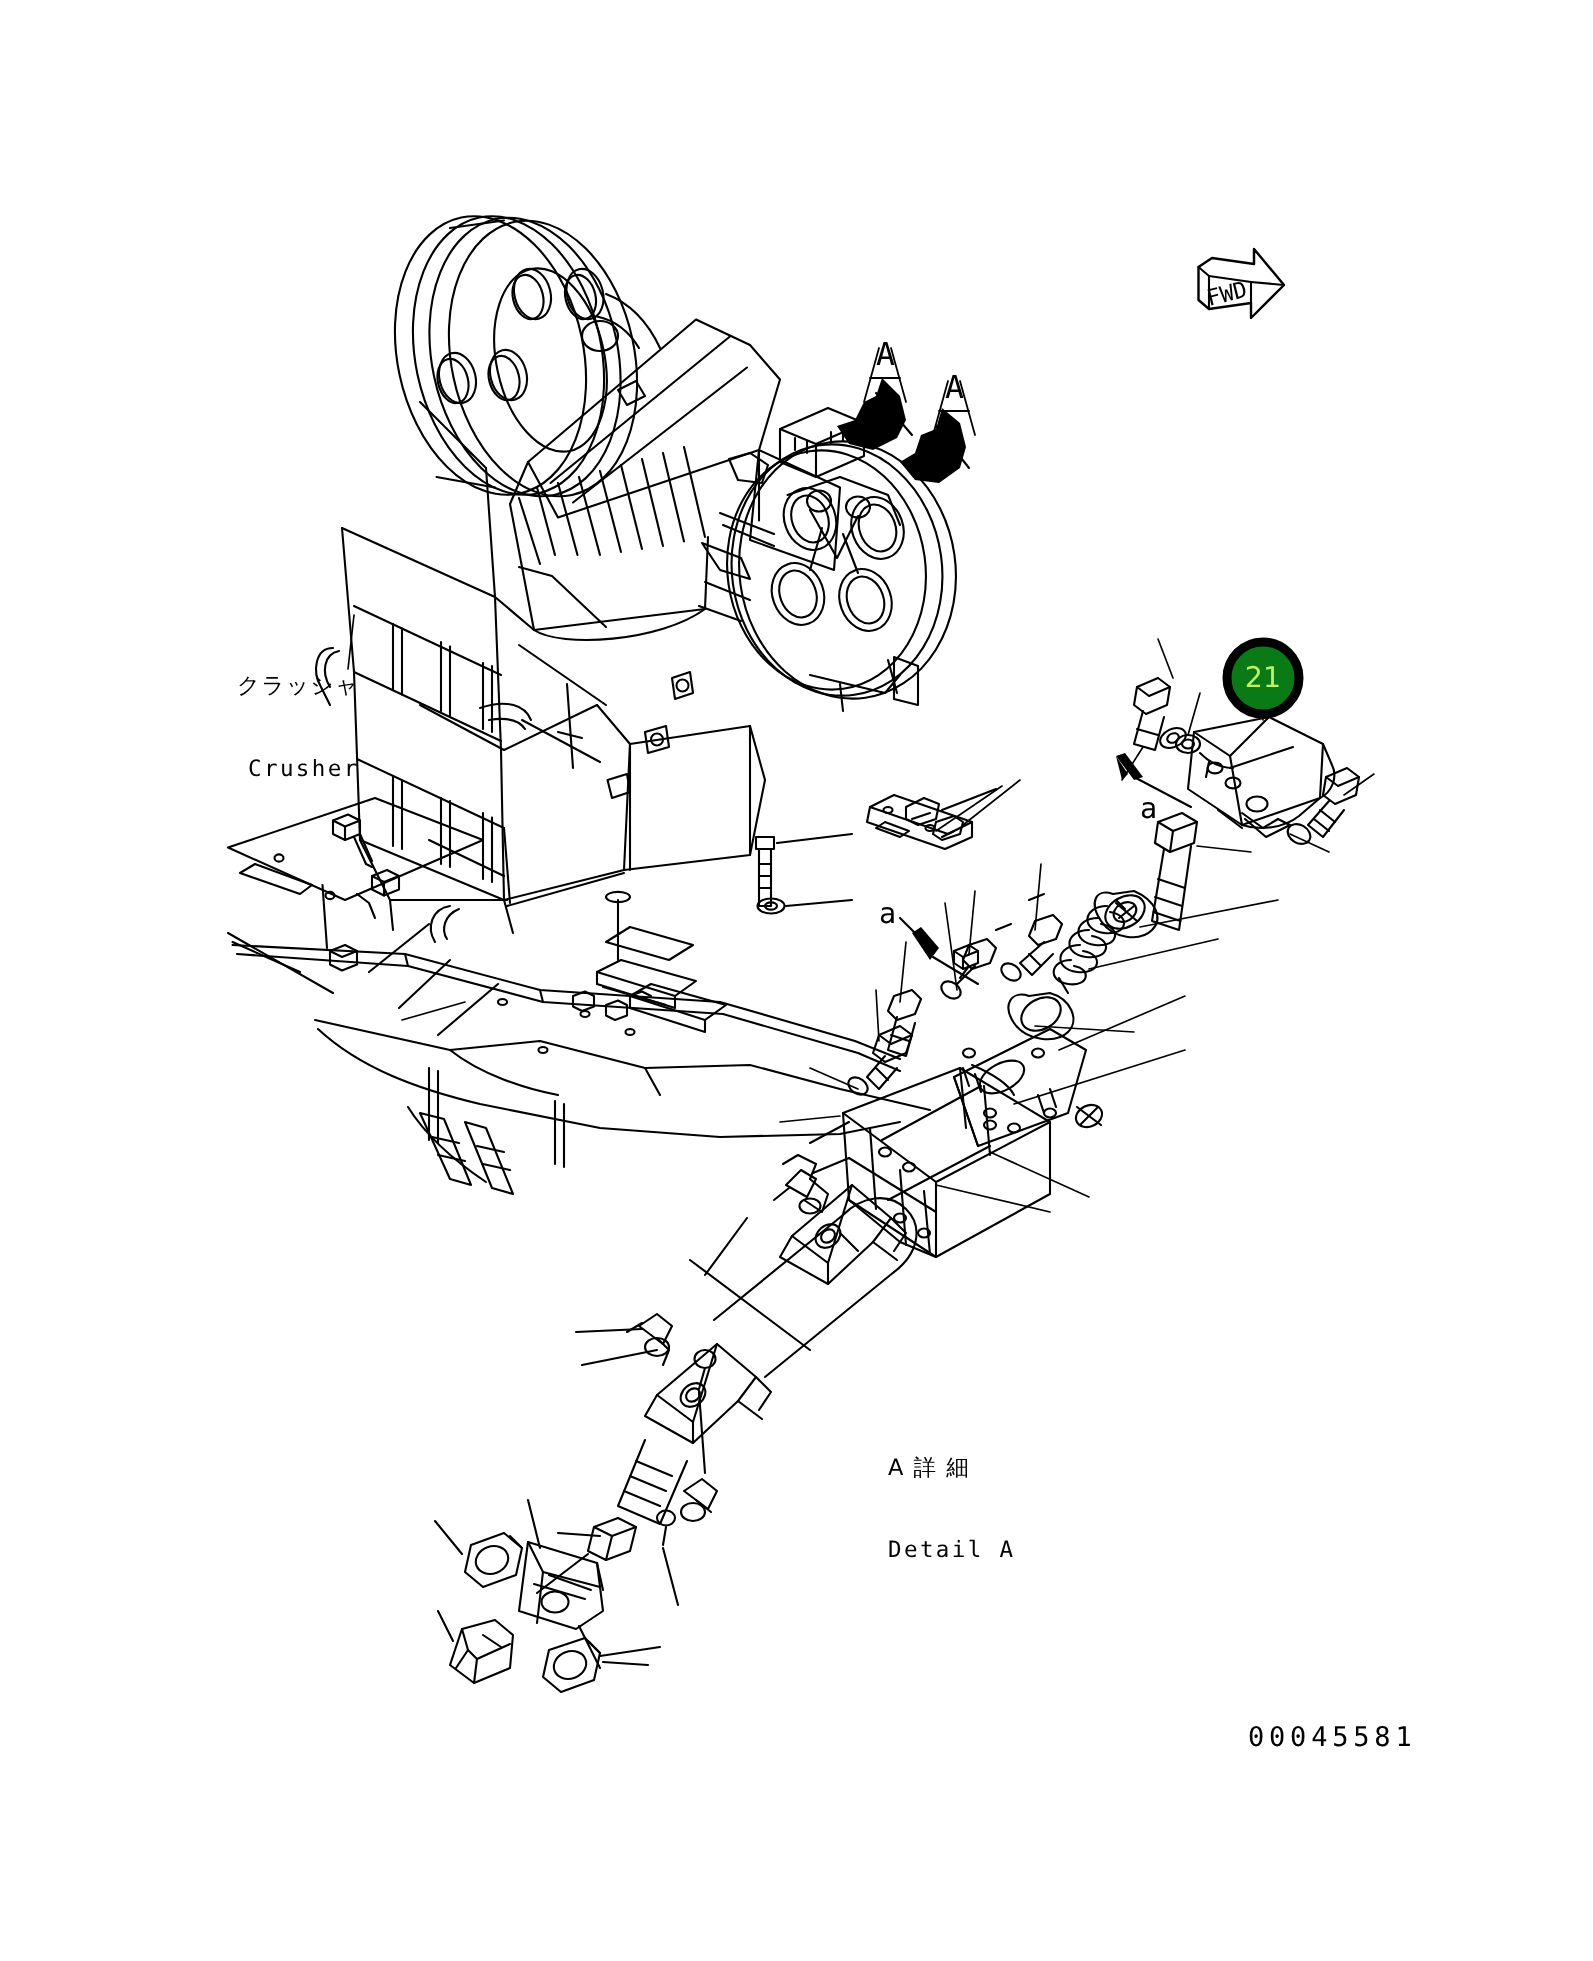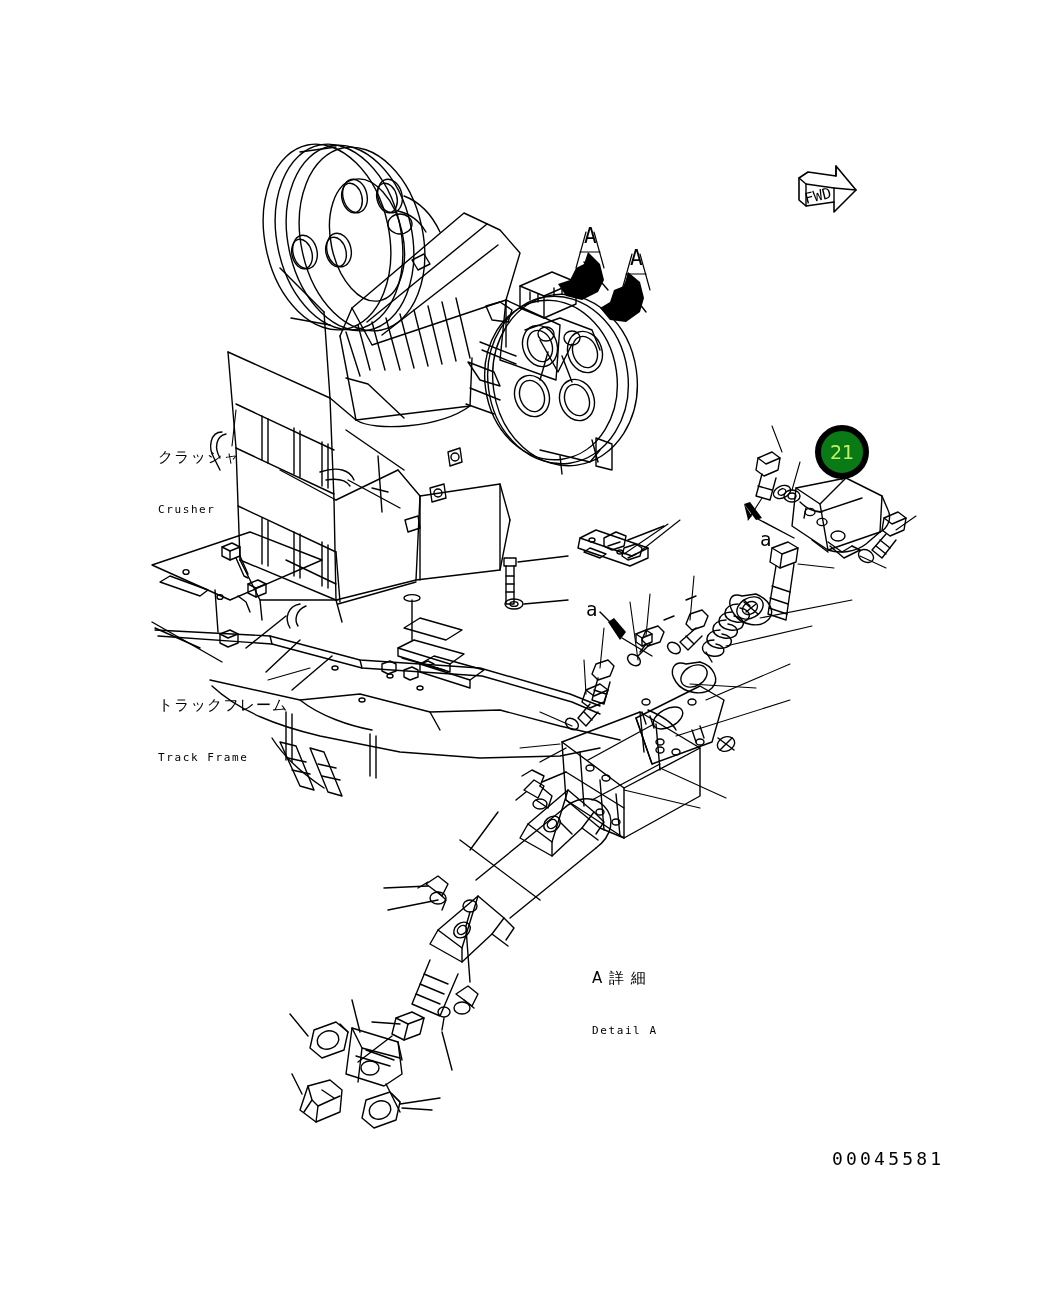--- a/index.html
+++ b/index.html
@@ -33,22 +33,23 @@
     line-height: 1.18;
     letter-spacing: 1.5px;
   }
   .lbl-jp {
     font-family: "DejaVu Sans", sans-serif;
     font-size: 15px;
     letter-spacing: 1px;
   }
   .lbl-en {
     font-family: "DejaVu Sans Mono", "Liberation Mono", monospace;
-    font-size: 11px;
+    font-size: 15px;
     letter-spacing: 1.6px;
+    text-align: right;
   }
   #lbl-crusher { left: 158px; top: 411px; }
   #lbl-trackframe { left: 158px; top: 659px; }
   #lbl-detaila { left: 592px; top: 932px; }
   #lbl-drawno {
     left: 832px; top: 1148px;
     font-family: "DejaVu Sans Mono", "Liberation Mono", monospace;
     font-size: 18px;
     letter-spacing: 3.2px;
   }
@@ -656,24 +657,20 @@
     </g>
 
     <text x="806" y="204" class="fwd-text" transform="rotate(-14 806 204)" font-family="DejaVu Sans Mono, monospace" font-size="15" fill="#000000">FWD</text>
   </svg>
 
   <div class="lbl" id="lbl-crusher">
     <div class="lbl-jp">クラッシャ</div>
     <div class="lbl-en">Crusher</div>
   </div>
 
-  <div class="lbl" id="lbl-trackframe">
-    <div class="lbl-jp">トラックフレーム</div>
-    <div class="lbl-en">Track Frame</div>
-  </div>
 
   <div class="lbl" id="lbl-detaila">
     <div class="lbl-jp">A 詳 細</div>
     <div class="lbl-en">Detail A</div>
   </div>
 
   <div class="lbl" id="lbl-sectionA1">A</div>
   <div class="lbl" id="lbl-sectionA2">A</div>
 
   <div class="lbl" id="lbl-detmark-a1">a</div>

